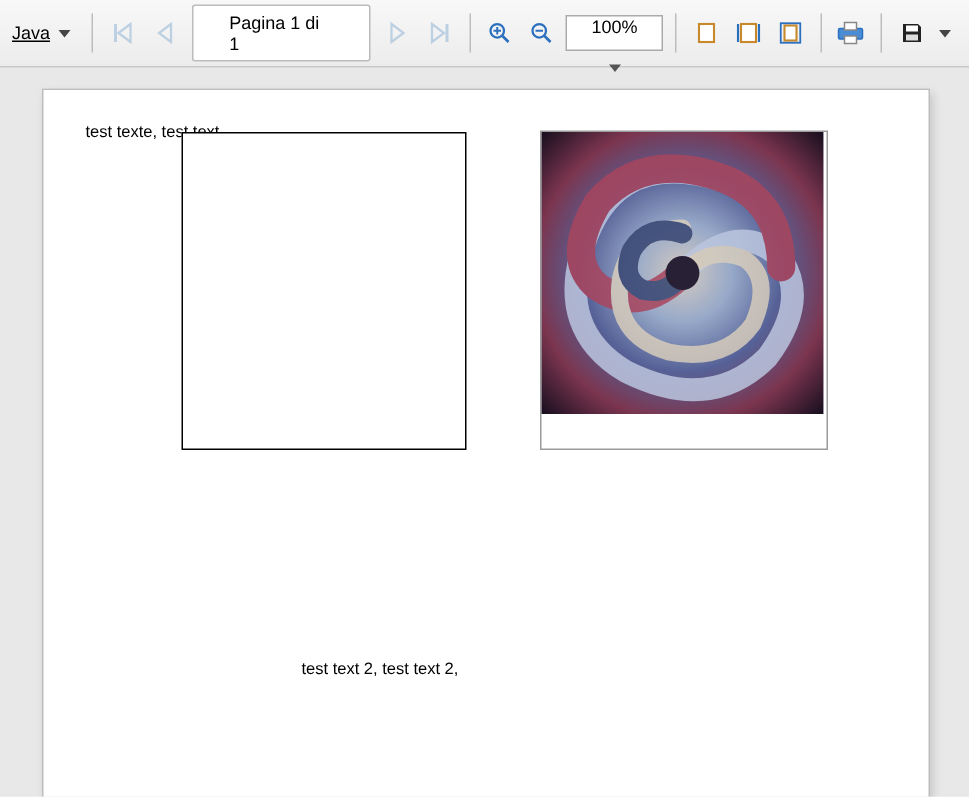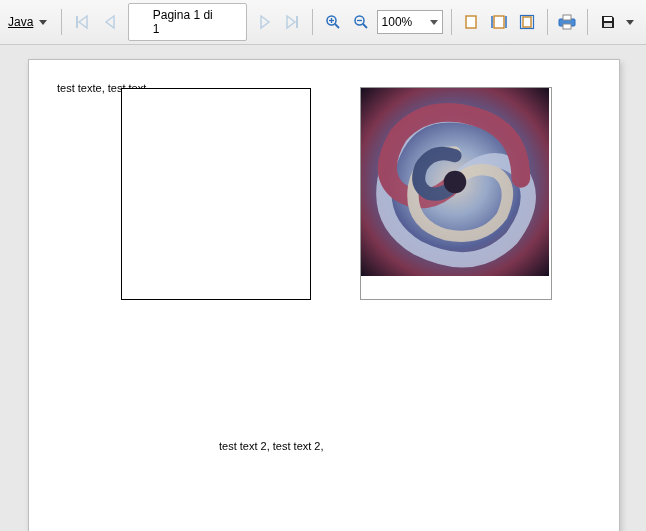--- a/index.html
+++ b/index.html
@@ -68,20 +68,21 @@
     border: 1px solid #aaa;
     background: #fff;
     height: 22px;
     padding: 0 4px;
     font-size: 12px;
     display: flex;
     align-items: center;
     gap: 18px;
     width: 56px;
     justify-content: space-between;
+    flex-direction: column;
   }
   .zoom-select .chev {
     width: 0; height: 0;
     border-left: 4px solid transparent;
     border-right: 4px solid transparent;
     border-top: 5px solid #555;
   }
   svg { display: block; }
   .page-area {
     position: relative;
@@ -126,21 +127,20 @@
   .box-right svg {
     width: 188px;
     height: 188px;
   }
   .txt2 {
     position: absolute;
     left: 172px;
     top: 380px;
     font-size: 11px;
     color: #000;
-    margin-left: 18px;
   }
 </style>
 </head>
 <body>
 
 <div class="toolbar">
 
   <div class="tb-select">
     <span>Java</span>
     <span class="tri-down"></span>

